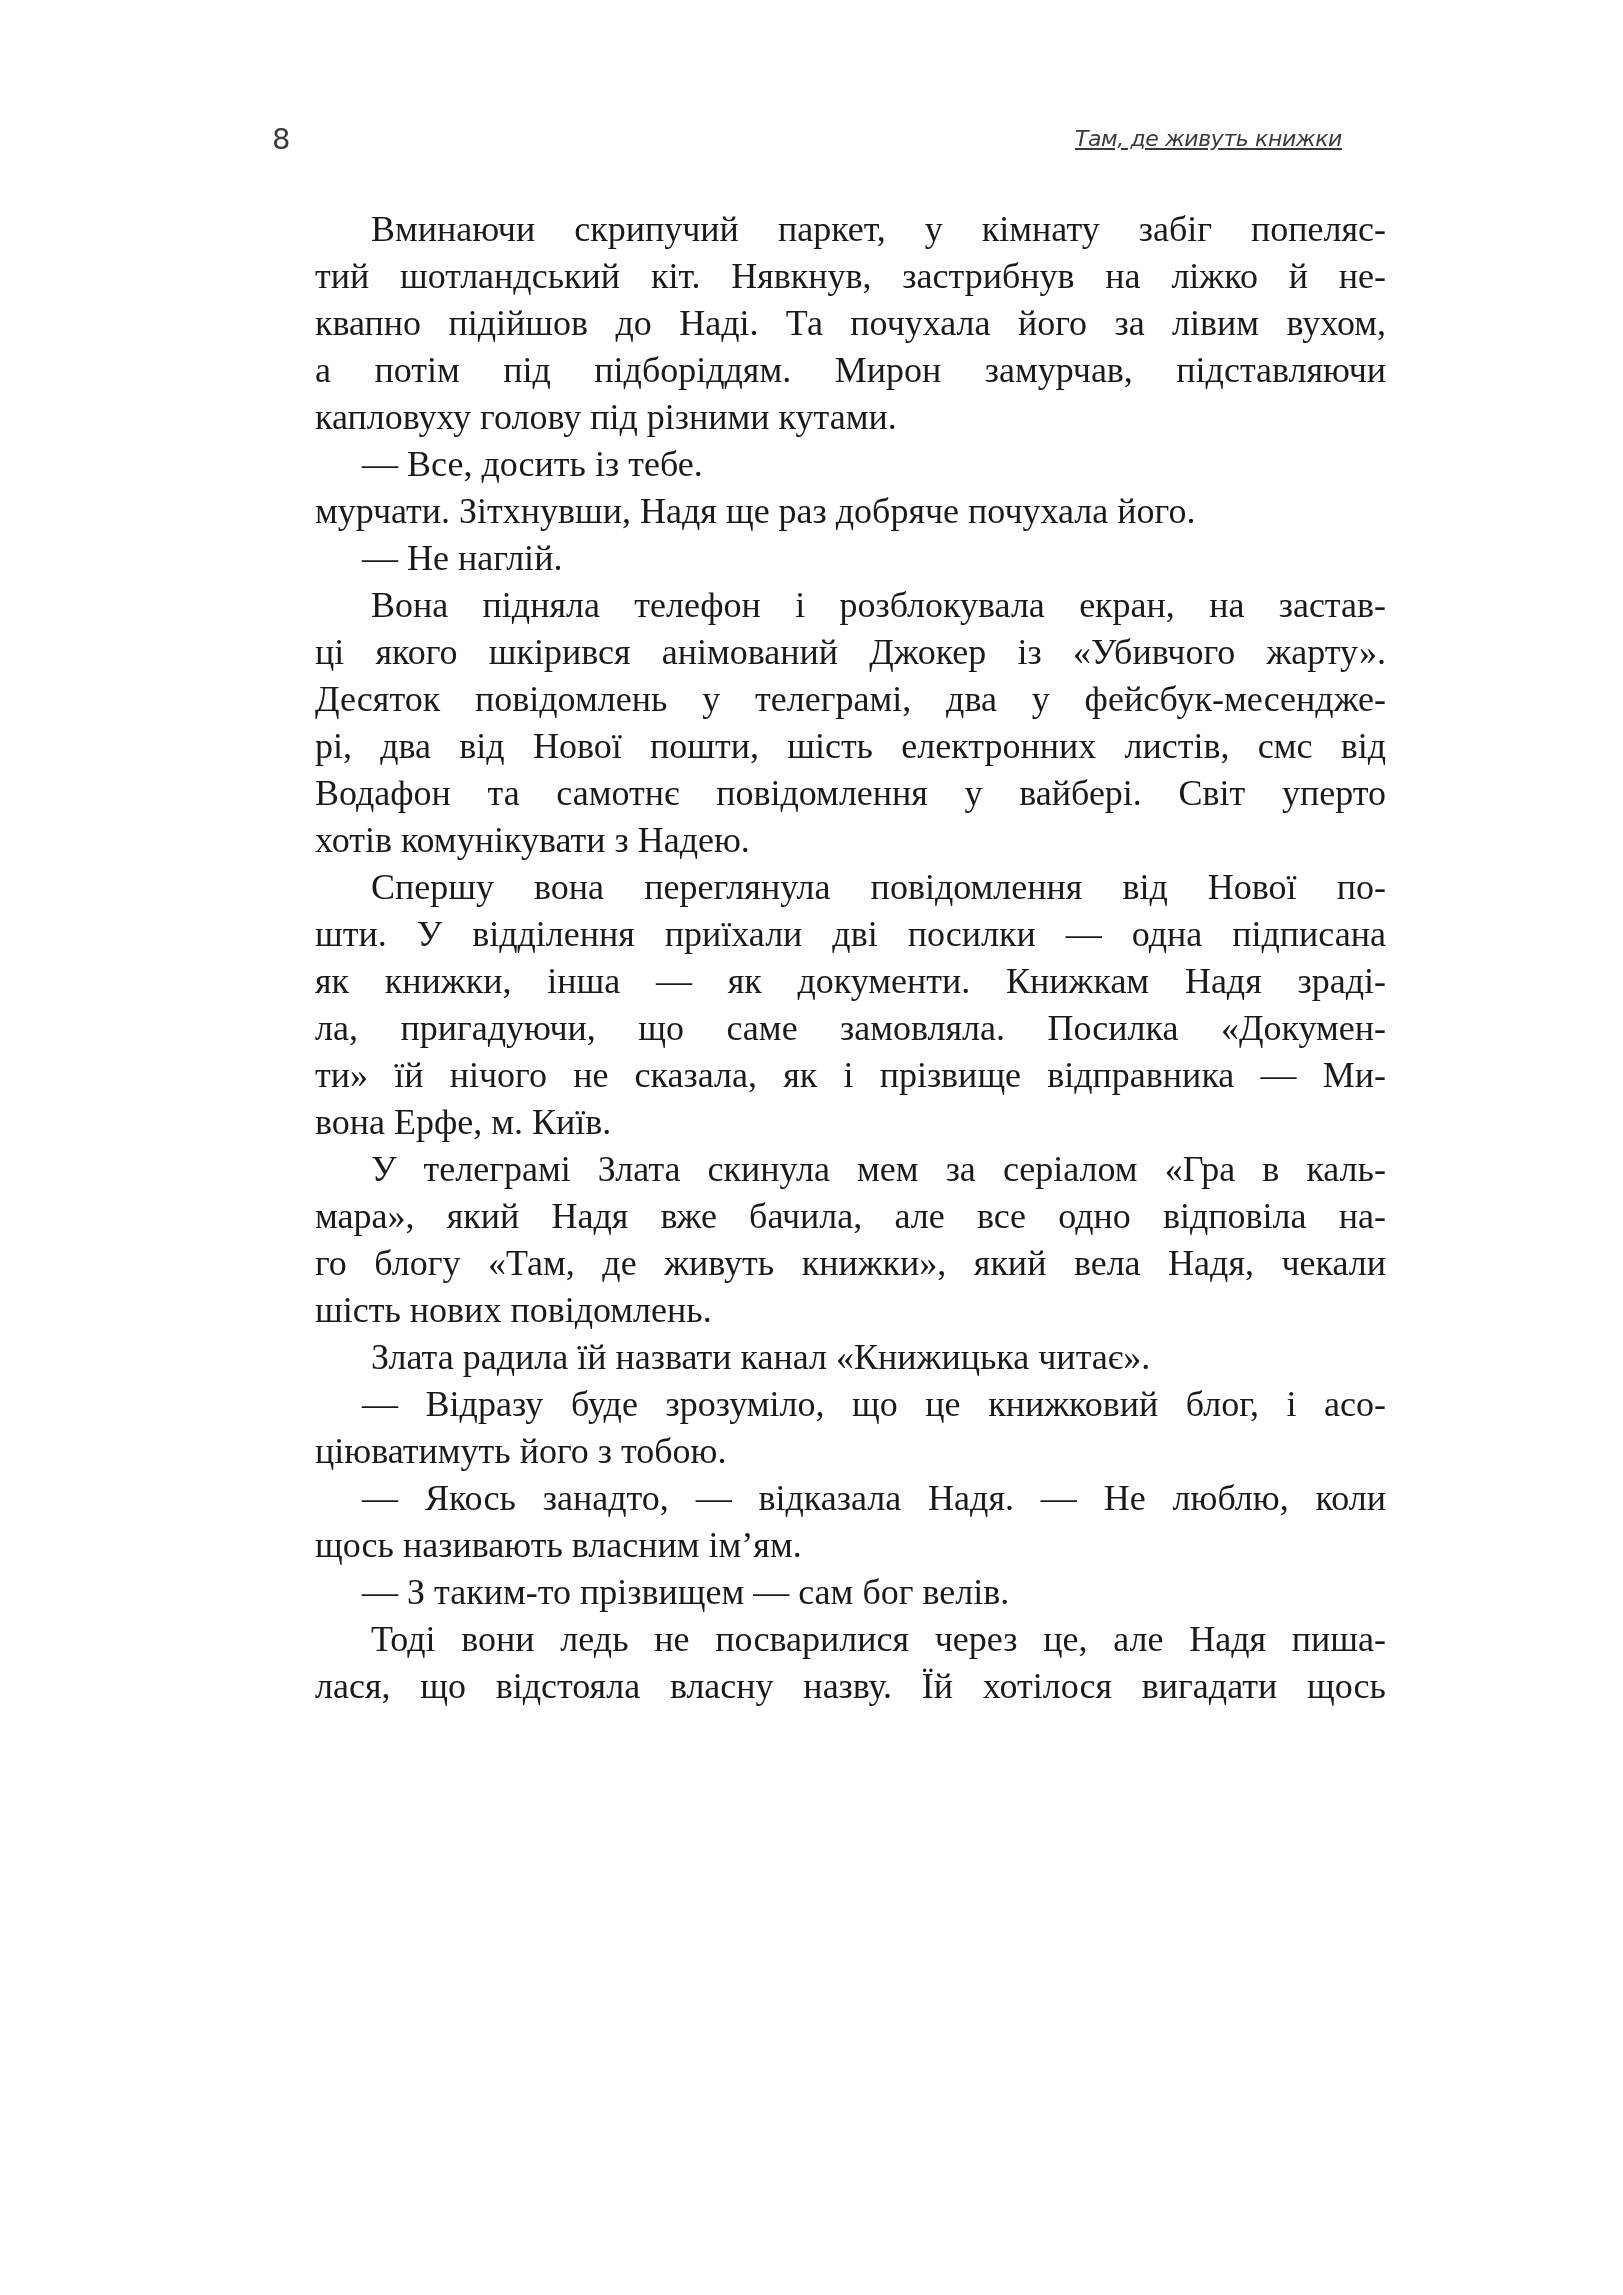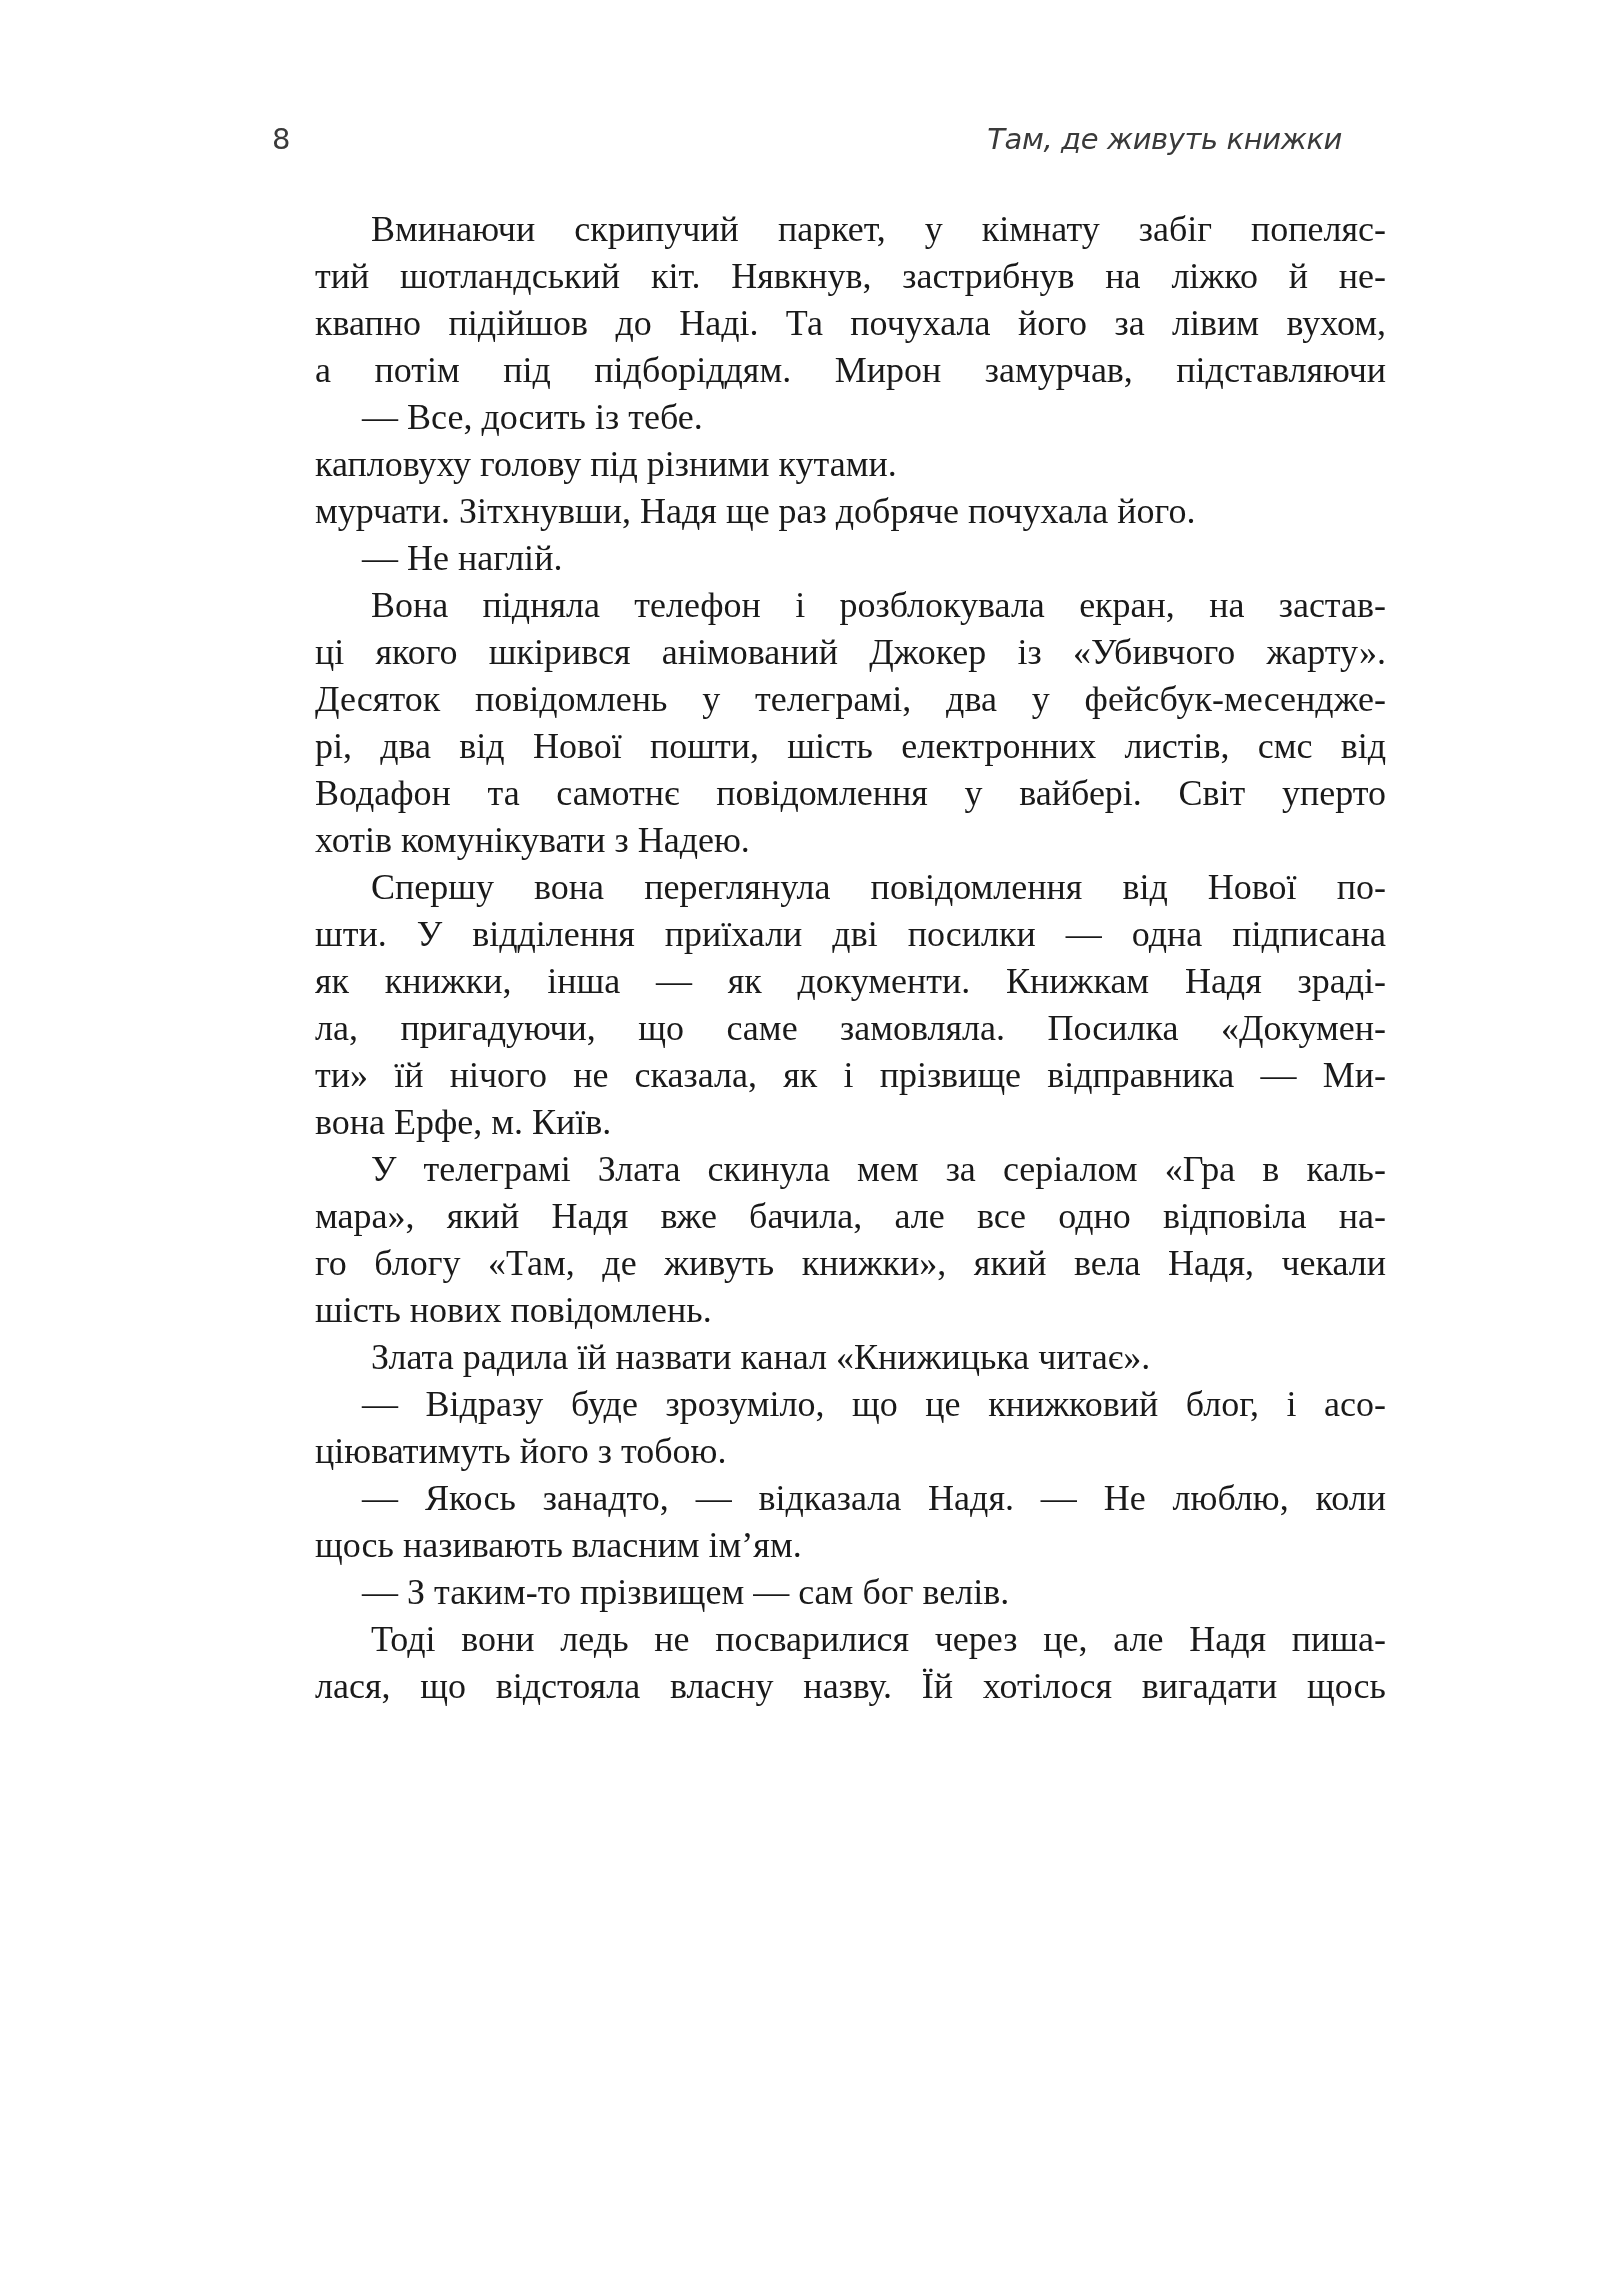--- a/index.html
+++ b/index.html
@@ -5,22 +5,22 @@
   html, body { margin: 0; padding: 0; background: #ffffff; }
   body { width: 1624px; height: 2295px; position: relative; overflow: hidden; }
   .page { position: absolute; left: 0; top: 0; width: 1624px; height: 2295px; background: #ffffff; }
   .folio {
     position: absolute; left: 272px; top: 118px;
     font-family: "DejaVu Sans", sans-serif; font-size: 29px; color: #3a3a3a;
     line-height: 42px;
   }
   .running-head {
     position: absolute; right: 282px; top: 118px;
-    font-family: "DejaVu Sans", sans-serif; font-style: italic; font-size: 29px; color: #3a3a3a;
-    line-height: 42px; letter-spacing: -0.4px;
+    font-family: "DejaVu Sans", sans-serif; font-style: italic; font-size: 22px; color: #3a3a3a;
+    line-height: 42px; letter-spacing: -0.4px; text-decoration: underline;
   }
   .body-text {
     position: absolute; left: 279px; top: 206px; width: 1071px;
     font-family: "Liberation Serif", "DejaVu Serif", serif;
     font-size: 36px; line-height: 47px; color: #1a1a1a; margin-left: 36px;
   }
   .line { display: block; white-space: nowrap; text-align: justify; text-align-last: justify; height: 47px; overflow: visible; }
   .line.last { text-align-last: left; }
   .line.indent { padding-left: 56px; }
   .line.dialog { padding-left: 47px; }
@@ -30,22 +30,22 @@
 
 <div class="page">
   <div class="folio">8</div>
   <div class="running-head">Там, де живуть книжки</div>
 
   <div class="body-text">
     <span class="line indent">Вминаючи скрипучий паркет, у кімнату забіг попеляс-</span>
     <span class="line">тий шотландський кіт. Нявкнув, застрибнув на ліжко й не-</span>
     <span class="line">квапно підійшов до Наді. Та почухала його за лівим вухом,</span>
     <span class="line">а потім під підборіддям. Мирон замурчав, підставляючи</span>
+    <span class="line last">капловуху голову під різними кутами.</span>
     <span class="line dialog last">— Все, досить із тебе.</span>
-    <span class="line last">капловуху голову під різними кутами.</span>
     <span class="line last">мурчати. Зітхнувши, Надя ще раз добряче почухала його.</span>
     <span class="line dialog last">— Не наглій.</span>
     <span class="line indent">Вона підняла телефон і розблокувала екран, на застав-</span>
     <span class="line">ці якого шкірився анімований Джокер із «Убивчого жарту».</span>
     <span class="line">Десяток повідомлень у телеграмі, два у фейсбук-месендже-</span>
     <span class="line">рі, два від Нової пошти, шість електронних листів, смс від</span>
     <span class="line">Водафон та самотнє повідомлення у вайбері. Світ уперто</span>
     <span class="line last">хотів комунікувати з Надею.</span>
     <span class="line indent">Спершу вона переглянула повідомлення від Нової по-</span>
     <span class="line">шти. У відділення приїхали дві посилки — одна підписана</span>

